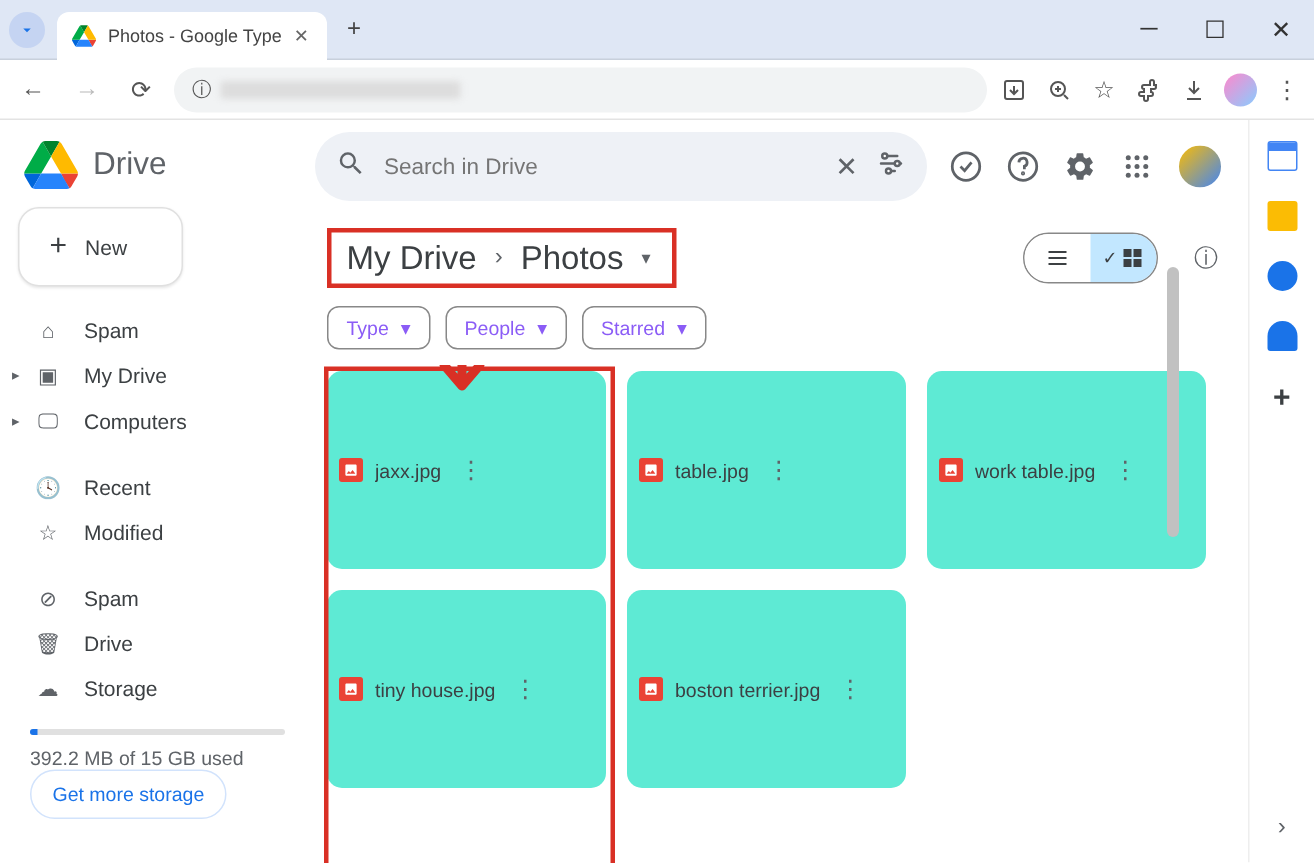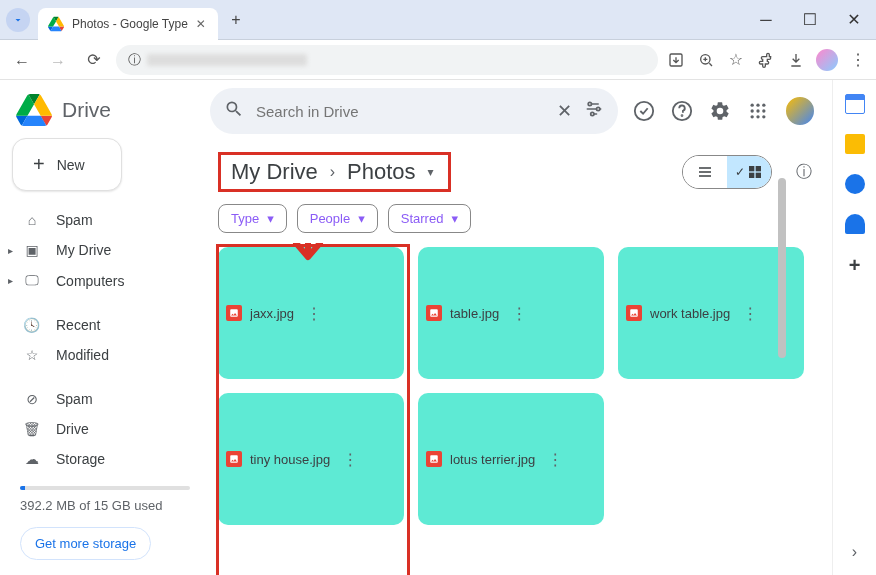--- a/index.html
+++ b/index.html
@@ -26,21 +26,21 @@
 .logo-txt{font-size:21px;color:#5f6368}
 .new-btn{display:flex;align-items:center;gap:12px;background:#fff;border:1px solid #e0e0e0;border-radius:14px;padding:14px 20px;font-size:14px;color:#3c4043;box-shadow:0 1px 2px rgba(0,0,0,0.1);width:110px;margin-bottom:14px}
 .nav-list{list-style:none}
 .nav-item{display:flex;align-items:center;gap:14px;padding:7px 10px;font-size:14px;color:#3c4043;border-radius:18px;cursor:pointer}
 .nav-item .ic{width:20px;display:flex;justify-content:center;color:#5f6368}
 .nav-item.exp::before{content:'▸';font-size:10px;color:#5f6368;position:absolute;margin-left:-14px}
 .nav-sep{height:14px}
 .storage-sec{margin-top:12px;padding:0 8px}
 .storage-bar{height:4px;background:#e0e0e0;border-radius:2px;margin-bottom:8px;overflow:hidden}
 .storage-fill{height:100%;background:#1a73e8;width:3%}
-.storage-txt{font-size:13px;color:#5f6368;margin-bottom:14px}
+.storage-txt{font-size:13px;color:#5f6368;margin-bottom:0}
 .storage-btn{border:1px solid #d2e3fc;color:#1a73e8;background:#fff;border-radius:18px;padding:8px 14px;font-size:13px;cursor:pointer}
 .main-col{flex:1;display:flex;flex-direction:column;position:relative}
 .top-bar{display:flex;align-items:center;padding:8px 16px 8px 0;gap:14px}
 .search-box{flex:1;height:46px;background:#eef1f6;border-radius:23px;display:flex;align-items:center;padding:0 14px;gap:12px;color:#5f6368}
 .search-box input{border:none;background:transparent;flex:1;font-size:15px;outline:none;color:#3c4043}
 .search-clear{font-size:18px;color:#5f6368;cursor:pointer}
 .top-icons{display:flex;gap:14px;align-items:center;color:#5f6368}
 .top-icons .tic{width:24px;height:24px;display:flex;align-items:center;justify-content:center;cursor:pointer}
 .avatar-lg{width:32px;height:32px;border-radius:50%;background:linear-gradient(135deg,#fbbc04,#4285f4);border:2px solid #fff}
 .content-head{display:flex;align-items:center;padding:10px 16px 8px 8px;gap:10px}
@@ -355,21 +355,21 @@
     </div>
     <div class="file-thumb thumb-tiny"></div>
           </div>
           <div class="file-card">
     <div class="file-head">
       <span class="file-ic">
                 <svg width="10" height="10" viewBox="0 0 24 24">
                   <path d="M21 19V5c0-1.1-.9-2-2-2H5c-1.1 0-2 .9-2 2v14c0 1.1.9 2 2 2h14c1.1 0 2-.9 2-2zM8.5 13.5l2.5 3.01L14.5 12l4.5 6H5l3.5-4.5z"></path>
                 </svg>
               </span>
-      <span class="file-name">lotus terrier.jpg</span>
+      <span class="file-name">boston terrier.jpg</span>
       <span class="file-menu">⋮</span>
     </div>
     <div class="file-thumb thumb-boston"></div>
           </div>
         </div>
     </div>
     <div class="scrollbar-fake"></div>
   </div>
 
   <div class="side-panel">

